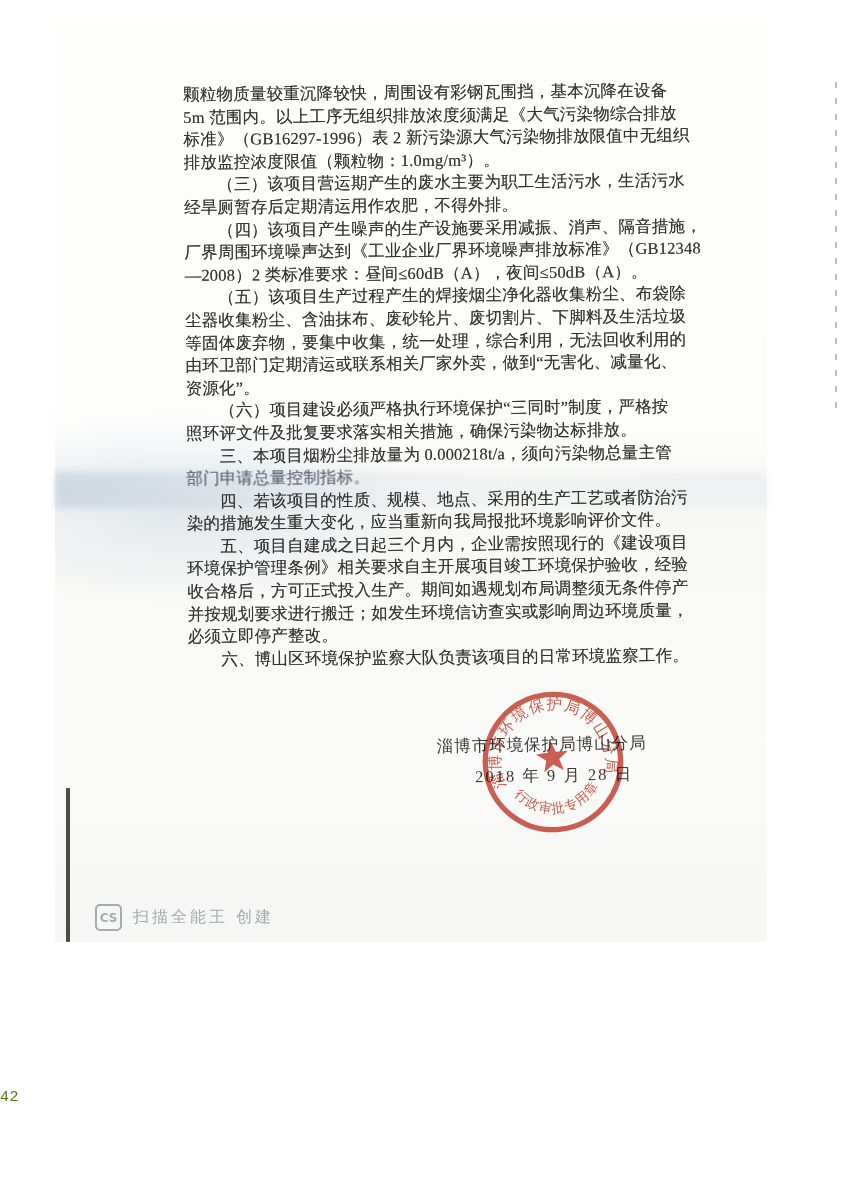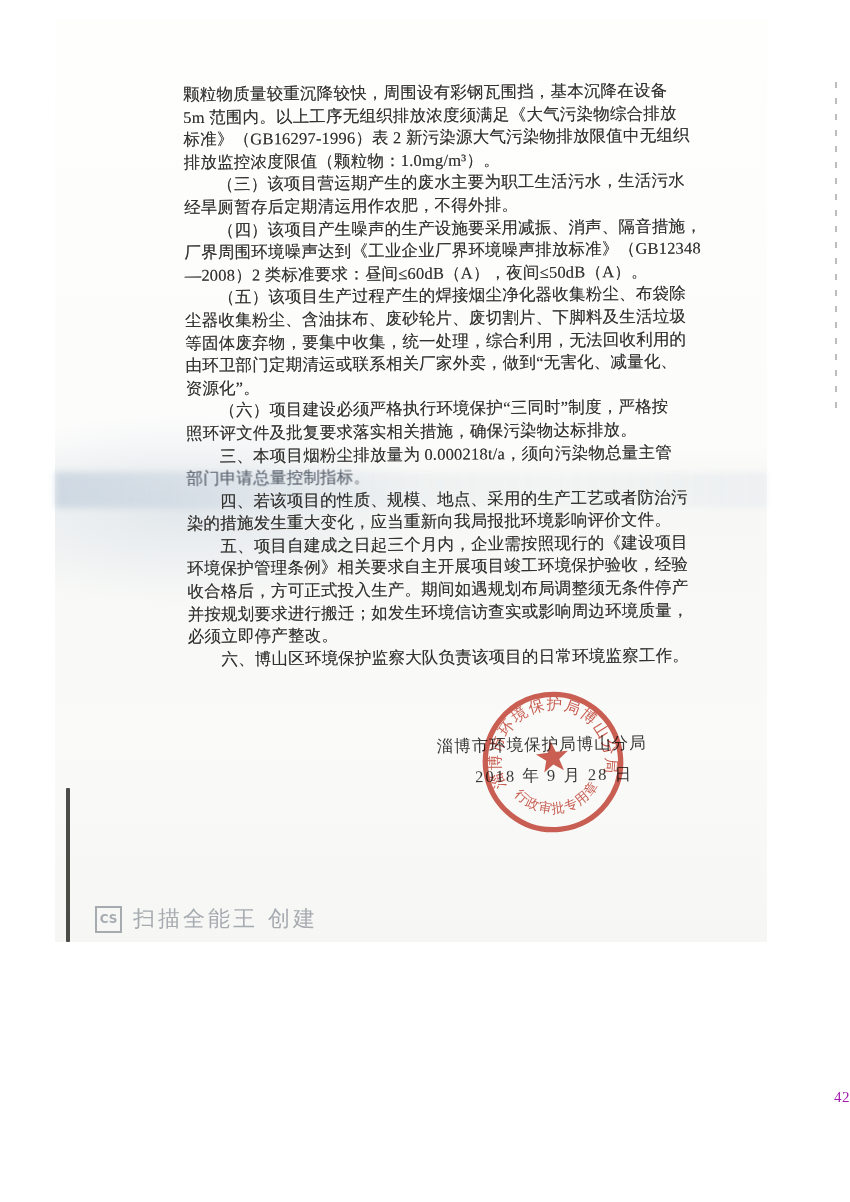--- a/index.html
+++ b/index.html
@@ -50,30 +50,30 @@
   .sig-date{white-space:nowrap;margin-top:9px;margin-left:38px;letter-spacing:2px;}
   .seal{
     position:absolute;left:424px;top:668px;width:148px;height:148px;
     transform:rotate(-7deg);opacity:.88;mix-blend-mode:multiply;
   }
   .watermark{
     position:absolute;left:40px;top:884px;display:flex;align-items:center;gap:11px;
     color:#a6abb0;
   }
   .cs-badge{
-    width:23px;height:23px;border:2.5px solid #a6abb0;border-radius:0;
+    width:23px;height:23px;border:2.5px solid #a6abb0;border-radius:5px;
     display:grid;place-items:center;font-family:"DejaVu Sans",sans-serif;
     font-size:12px;font-weight:bold;letter-spacing:0;
   }
   .wm-text{
-    font-size:22px;letter-spacing:3px;font-family:"DejaVu Sans",sans-serif;
+    font-size:16px;letter-spacing:3px;font-family:"DejaVu Sans",sans-serif;
   }
   .pagenum{
-    position:absolute;left:0;right:0;top:1089px;text-align:right;
-    font-family:Liberation Serif, serif;font-size:15px;color:#a21caf;letter-spacing:.5px;
+    position:absolute;left:0;right:0;top:1089px;text-align:left;
+    font-family:Liberation Mono, monospace;font-size:15px;color:#4d7c0f;letter-spacing:.5px;
   }
 </style>
 </head>
 <body>
 
 <div class="page">
 
   <div class="scan">
 
     <div class="seam"></div>

